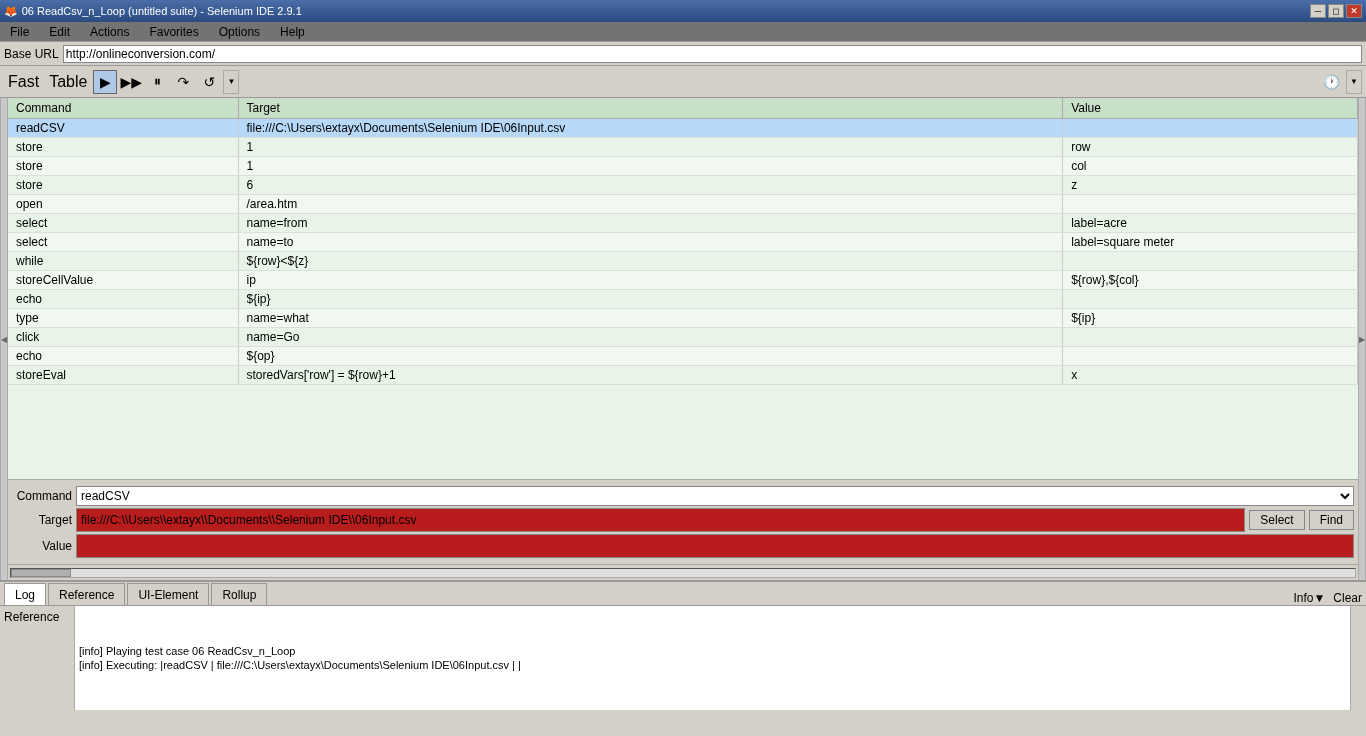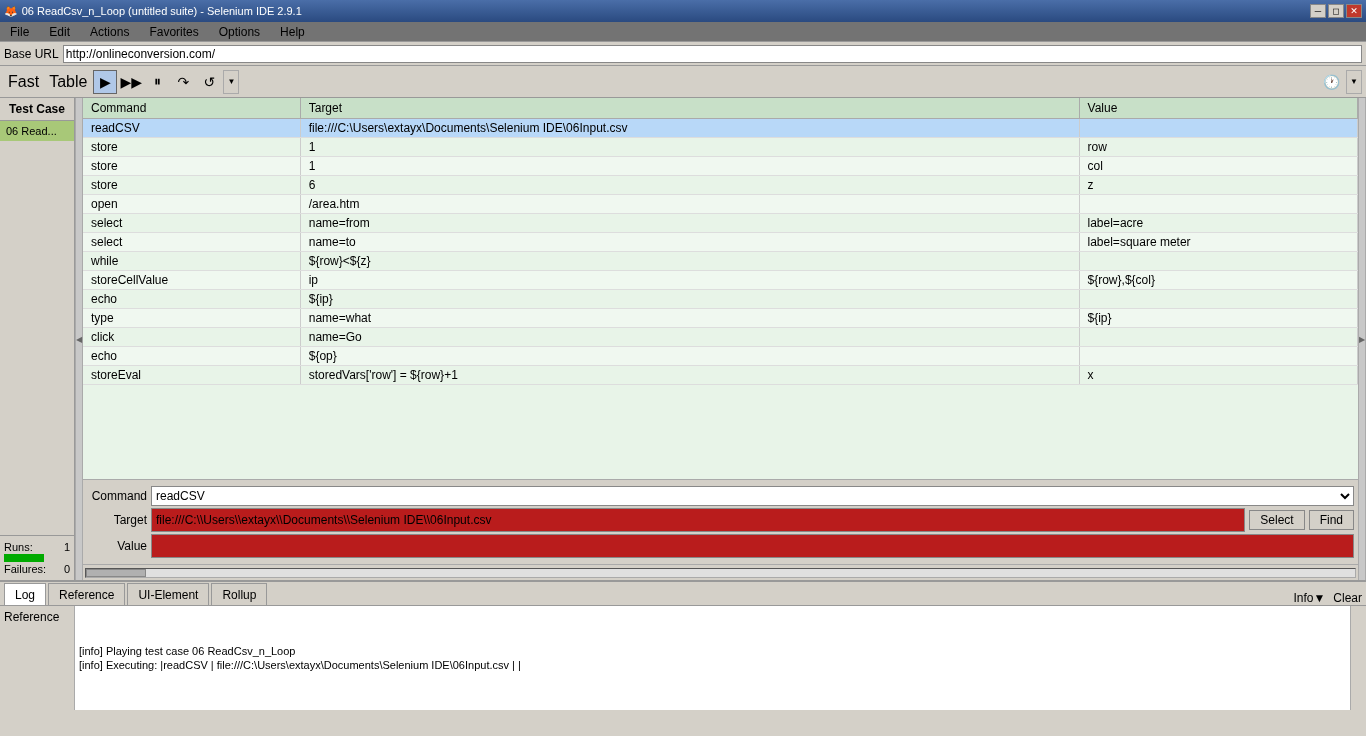--- a/index.html
+++ b/index.html
@@ -310,39 +310,20 @@
   <div class="toolbar-btn" title="Reload">↺</div>
   <div class="toolbar-dropdown">
     <div class="toolbar-dropdown-btn">▼</div>
   </div>
   <div class="clock-btn">🕐</div>
   <div class="toolbar-dropdown-btn">▼</div>
 </div>
 
 <div id="main">
 
-  <div id="test-case-panel">
-    <div id="test-case-header">Test Case</div>
-    <div id="test-case-list">
-      <div class="test-case-item selected">06 Read...</div>
-    </div>
-    <div id="test-case-stats">
-      <div class="stat-row">
-        <span>Runs:</span>
-        <span>1</span>
-      </div>
-      <div class="stat-row">
-        <div class="stat-bar green"></div>
-      </div>
-      <div class="stat-row">
-        <span>Failures:</span>
-        <span>0</span>
-      </div>
-    </div>
-  </div>
 
   <div class="collapse-handle">◀</div>
 
   <div id="content-area">
 
 
     <div id="command-table-wrapper">
       <table id="command-table">
         <thead>
           <tr>

